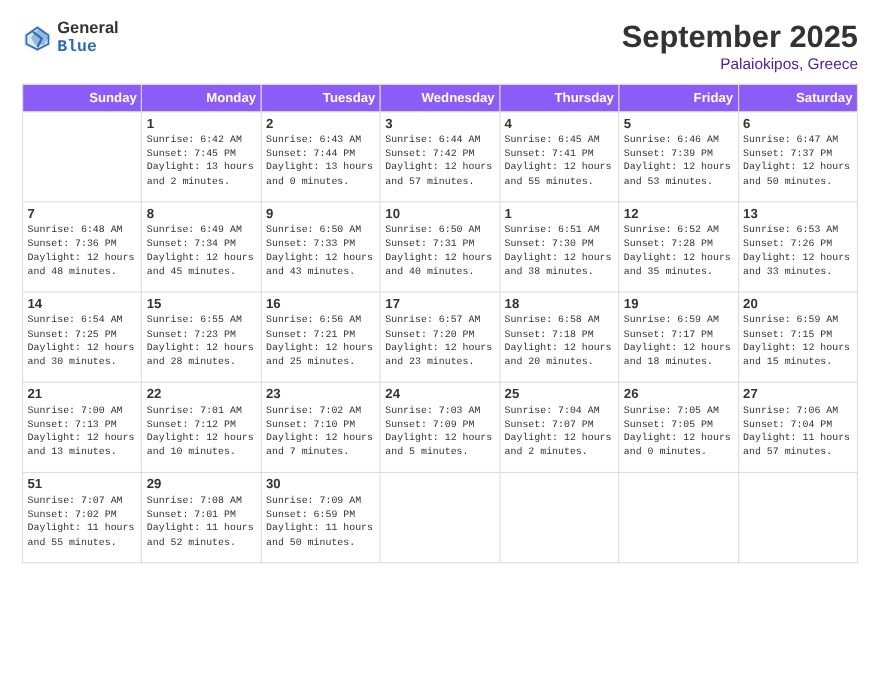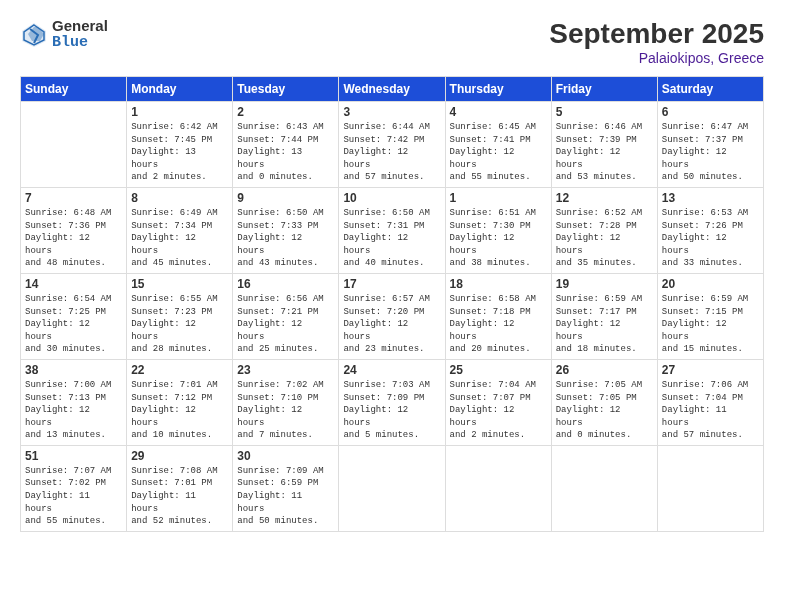--- a/index.html
+++ b/index.html
@@ -6,21 +6,21 @@
     body {
       width: 792px;
       height: 612px;
       background: #fff;
       font-family: Arial, sans-serif;
       overflow: hidden;
     }
     .page {
       width: 792px;
       height: 612px;
-      padding: 18px 28px 12px 20px;
+      padding: 18px 12px 12px 20px;
     }
     .header {
       display: flex;
       justify-content: space-between;
       align-items: flex-start;
       margin-bottom: 10px;
     }
     .logo {
       display: flex;
       align-items: center;
@@ -58,26 +58,26 @@
     .location {
       font-size: 14px;
       color: #4c1d95;
     }
     .calendar {
       width: 100%;
       border-collapse: collapse;
       table-layout: fixed;
     }
     .calendar th {
-      background: #1d4ed8;
+      background: #8b5cf6;
       color: #fff;
       font-size: 12px;
       font-weight: bold;
       padding: 5px 4px;
-      text-align: left;
+      text-align: right;
       border: 1px solid #ddd;
     }
     .calendar td {
       border: 1px solid #ddd;
       vertical-align: top;
       padding: 3px 4px;
       font-size: 9.5px;
       color: #333;
       height: 82px;
     }
@@ -221,21 +221,21 @@
             <span class="day-num">19</span>
             <div class="day-info">Sunrise: 6:59 AM<br>Sunset: 7:17 PM<br>Daylight: 12 hours<br>and 18 minutes.</div>
           </td>
           <td>
             <span class="day-num">20</span>
             <div class="day-info">Sunrise: 6:59 AM<br>Sunset: 7:15 PM<br>Daylight: 12 hours<br>and 15 minutes.</div>
           </td>
         </tr>
         <tr class="week-row">
           <td>
-            <span class="day-num">38</span>
+            <span class="day-num">21</span>
             <div class="day-info">Sunrise: 7:00 AM<br>Sunset: 7:13 PM<br>Daylight: 12 hours<br>and 13 minutes.</div>
           </td>
           <td>
             <span class="day-num">22</span>
             <div class="day-info">Sunrise: 7:01 AM<br>Sunset: 7:12 PM<br>Daylight: 12 hours<br>and 10 minutes.</div>
           </td>
           <td>
             <span class="day-num">23</span>
             <div class="day-info">Sunrise: 7:02 AM<br>Sunset: 7:10 PM<br>Daylight: 12 hours<br>and 7 minutes.</div>
           </td>

